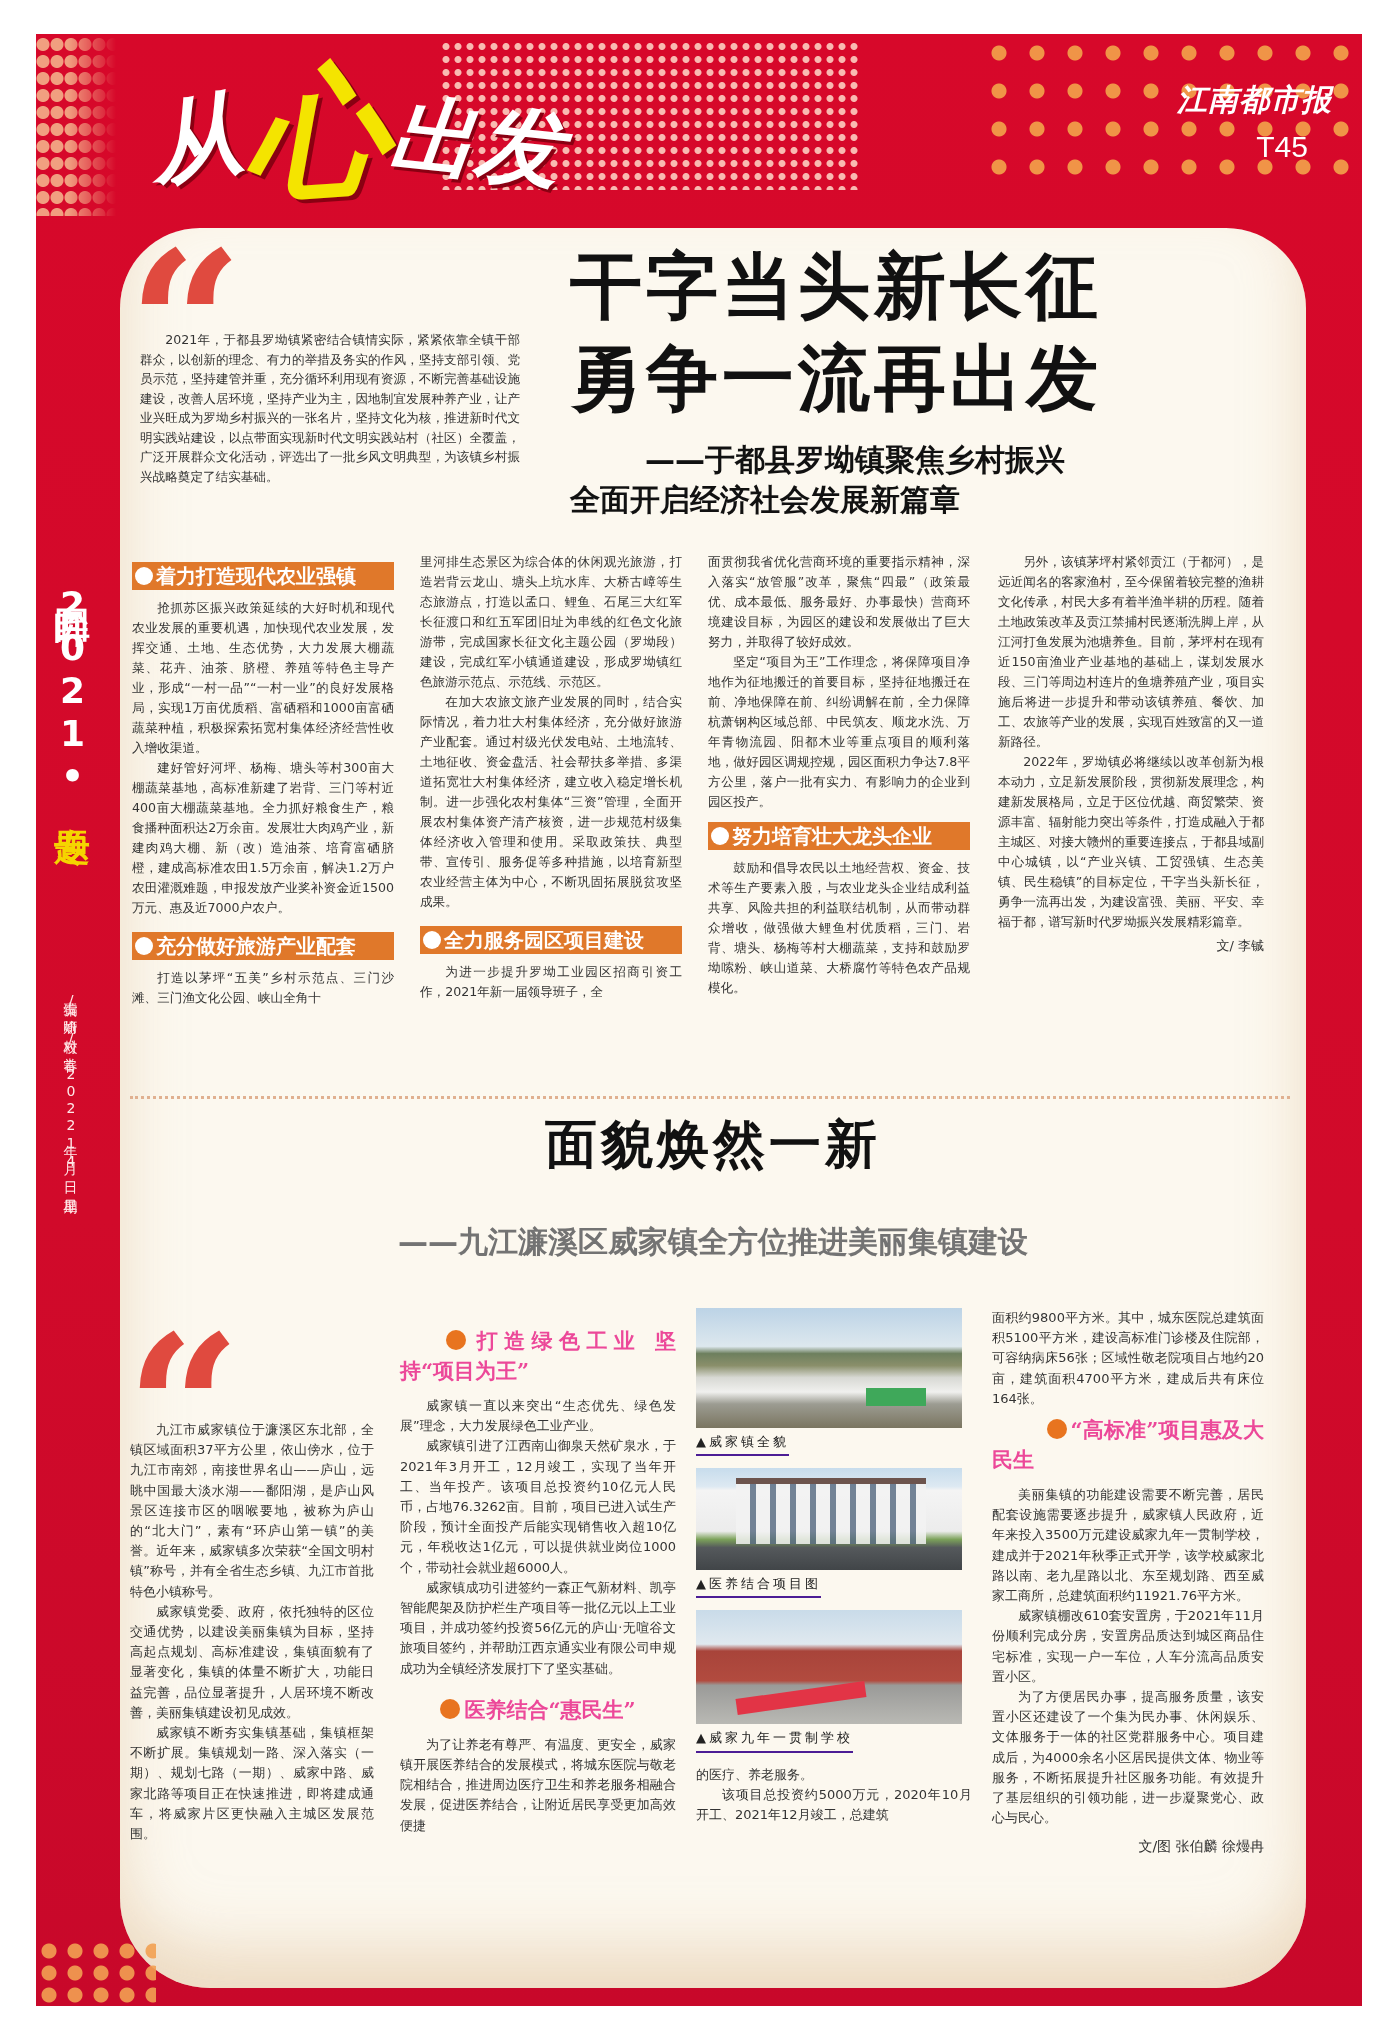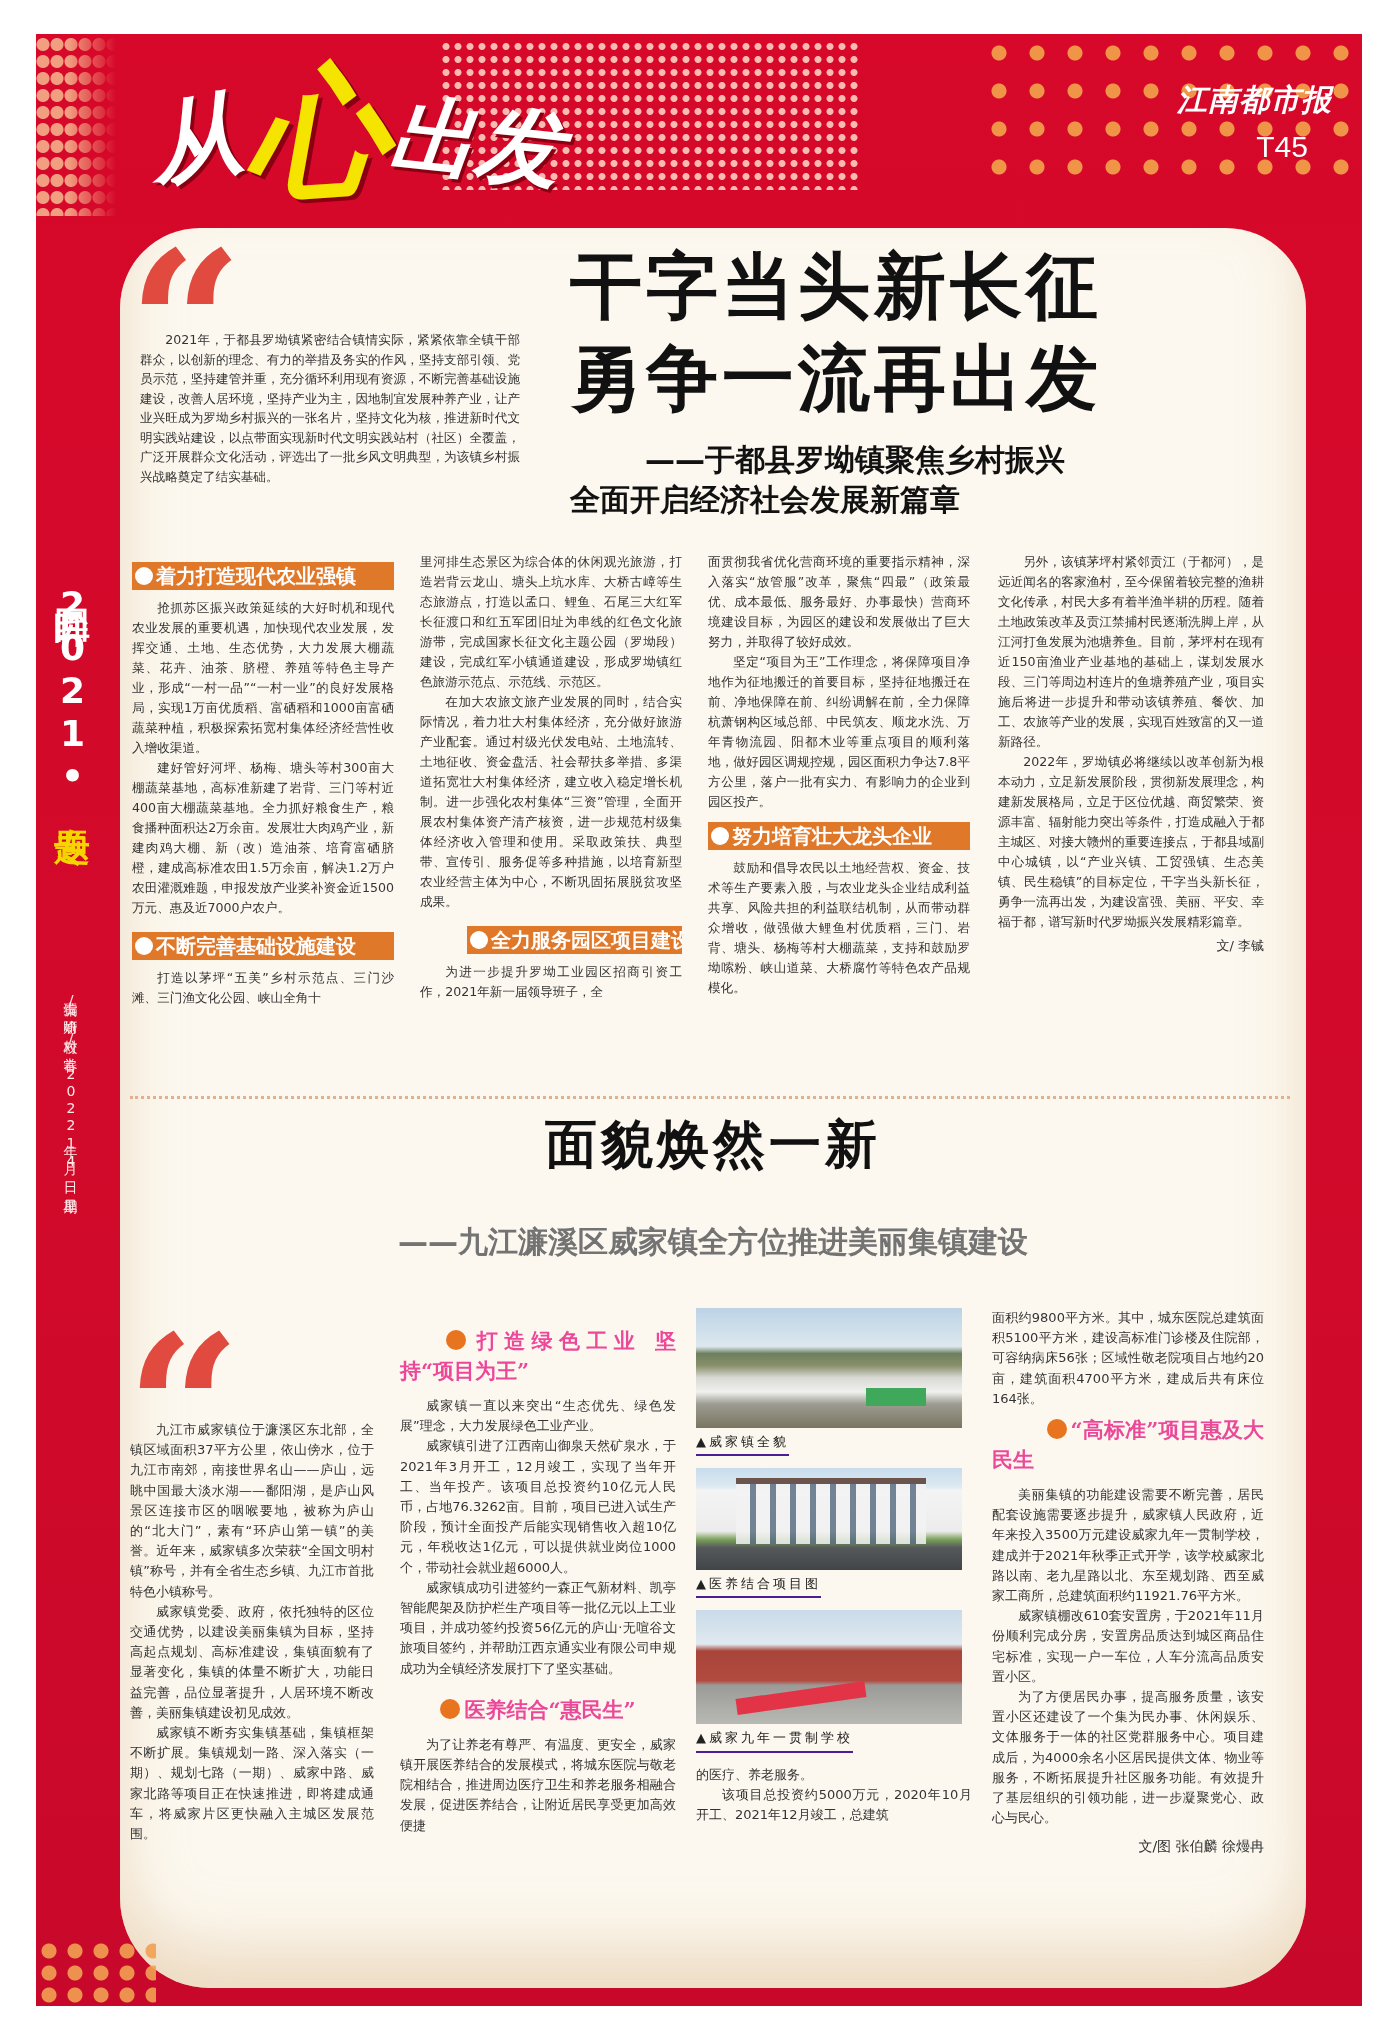--- a/index.html
+++ b/index.html
@@ -168,28 +168,28 @@
   <div>干字当头新长征</div>
   <div>勇争一流再出发</div>
 </div>
 <div class="subhead1a">——于都县罗坳镇聚焦乡村振兴</div>
 <div class="subhead1b">全面开启经济社会发展新篇章</div>
 
 <div class="col body-text" style="left:132px; top:556px; width:262px;">
   <div class="section-bar">着力打造现代农业强镇</div>
   <p>抢抓苏区振兴政策延续的大好时机和现代农业发展的重要机遇，加快现代农业发展，发挥交通、土地、生态优势，大力发展大棚蔬菜、花卉、油茶、脐橙、养殖等特色主导产业，形成“一村一品”“一村一业”的良好发展格局，实现1万亩优质稻、富硒稻和1000亩富硒蔬菜种植，积极探索拓宽村集体经济经营性收入增收渠道。</p>
   <p>建好管好河坪、杨梅、塘头等村300亩大棚蔬菜基地，高标准新建了岩背、三门等村近400亩大棚蔬菜基地。全力抓好粮食生产，粮食播种面积达2万余亩。发展壮大肉鸡产业，新建肉鸡大棚、新（改）造油茶、培育富硒脐橙，建成高标准农田1.5万余亩，解决1.2万户农田灌溉难题，申报发放产业奖补资金近1500万元、惠及近7000户农户。</p>
-  <div class="section-bar" style="margin-top:14px;">不断完善基础设施建设</div>
+  <div class="section-bar" style="margin-top:14px;">充分做好旅游产业配套</div>
   <p>打造以茅坪“五美”乡村示范点、三门沙滩、三门渔文化公园、峡山全角十</p>
 </div>
 
 <div class="col body-text" style="left:420px; top:552px; width:262px;">
   <p style="text-indent:0">里河排生态景区为综合体的休闲观光旅游，打造岩背云龙山、塘头上坑水库、大桥古嶂等生态旅游点，打造以孟口、鲤鱼、石尾三大红军长征渡口和红五军团旧址为串线的红色文化旅游带，完成国家长征文化主题公园（罗坳段）建设，完成红军小镇通道建设，形成罗坳镇红色旅游示范点、示范线、示范区。</p>
   <p>在加大农旅文旅产业发展的同时，结合实际情况，着力壮大村集体经济，充分做好旅游产业配套。通过村级光伏发电站、土地流转、土地征收、资金盘活、社会帮扶多举措、多渠道拓宽壮大村集体经济，建立收入稳定增长机制。进一步强化农村集体“三资”管理，全面开展农村集体资产清产核资，进一步规范村级集体经济收入管理和使用。采取政策扶、典型带、宣传引、服务促等多种措施，以培育新型农业经营主体为中心，不断巩固拓展脱贫攻坚成果。</p>
-  <div class="section-bar" style="margin-top:14px;margin-left:47px;">全力服务园区项目建设</div>
+  <div class="section-bar" style="margin-top:14px;">全力服务园区项目建设</div>
   <p>为进一步提升罗坳工业园区招商引资工作，2021年新一届领导班子，全</p>
 </div>
 
 <div class="col body-text" style="left:708px; top:552px; width:262px;">
   <p style="text-indent:0">面贯彻我省优化营商环境的重要指示精神，深入落实“放管服”改革，聚焦“四最”（政策最优、成本最低、服务最好、办事最快）营商环境建设目标，为园区的建设和发展做出了巨大努力，并取得了较好成效。</p>
   <p>坚定“项目为王”工作理念，将保障项目净地作为征地搬迁的首要目标，坚持征地搬迁在前、净地保障在前、纠纷调解在前，全力保障杭萧钢构区域总部、中民筑友、顺龙水洗、万年青物流园、阳都木业等重点项目的顺利落地，做好园区调规控规，园区面积力争达7.8平方公里，落户一批有实力、有影响力的企业到园区投产。</p>
   <div class="section-bar" style="margin-top:10px;">努力培育壮大龙头企业</div>
   <p>鼓励和倡导农民以土地经营权、资金、技术等生产要素入股，与农业龙头企业结成利益共享、风险共担的利益联结机制，从而带动群众增收，做强做大鲤鱼村优质稻，三门、岩背、塘头、杨梅等村大棚蔬菜，支持和鼓励罗坳嗦粉、峡山道菜、大桥腐竹等特色农产品规模化。</p>
 </div>
 

